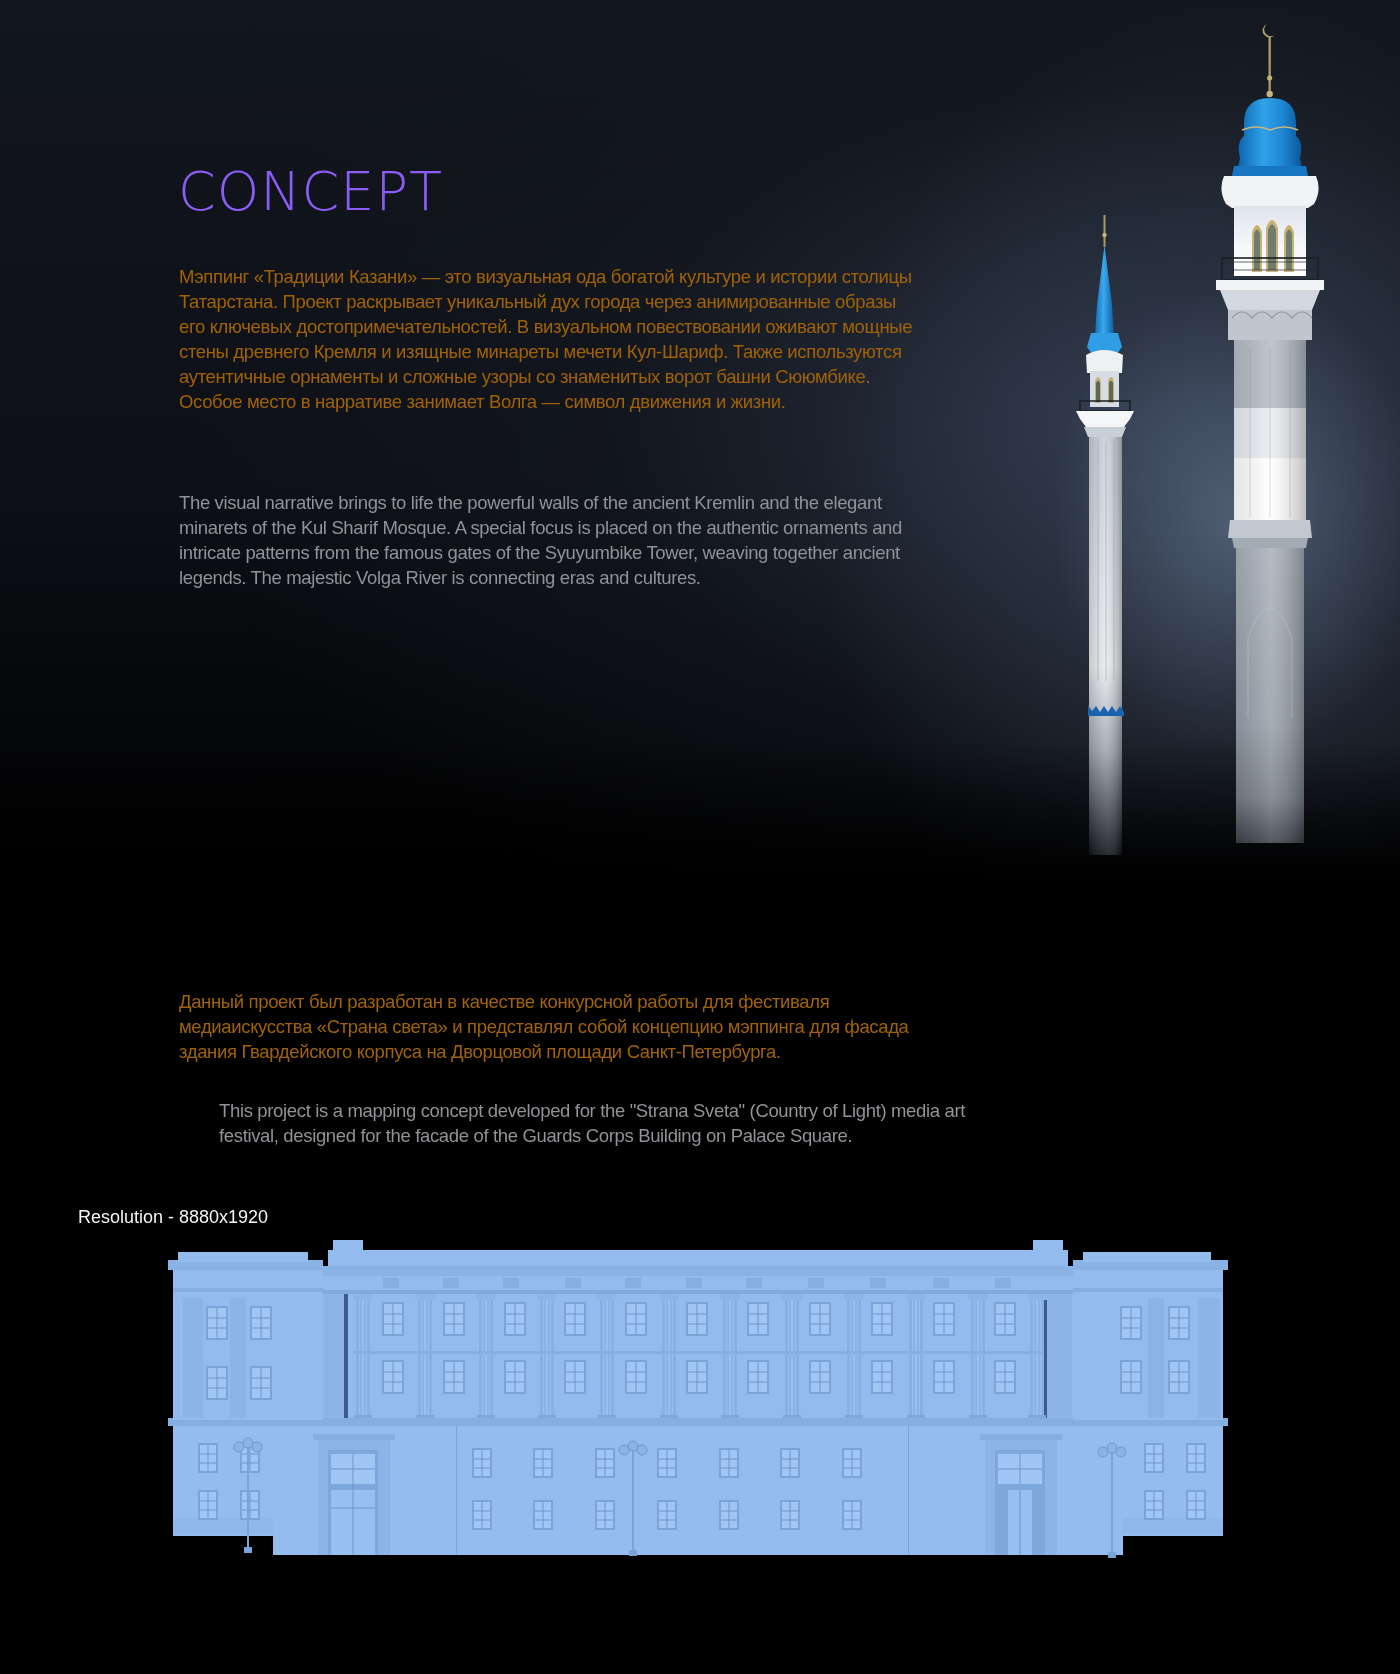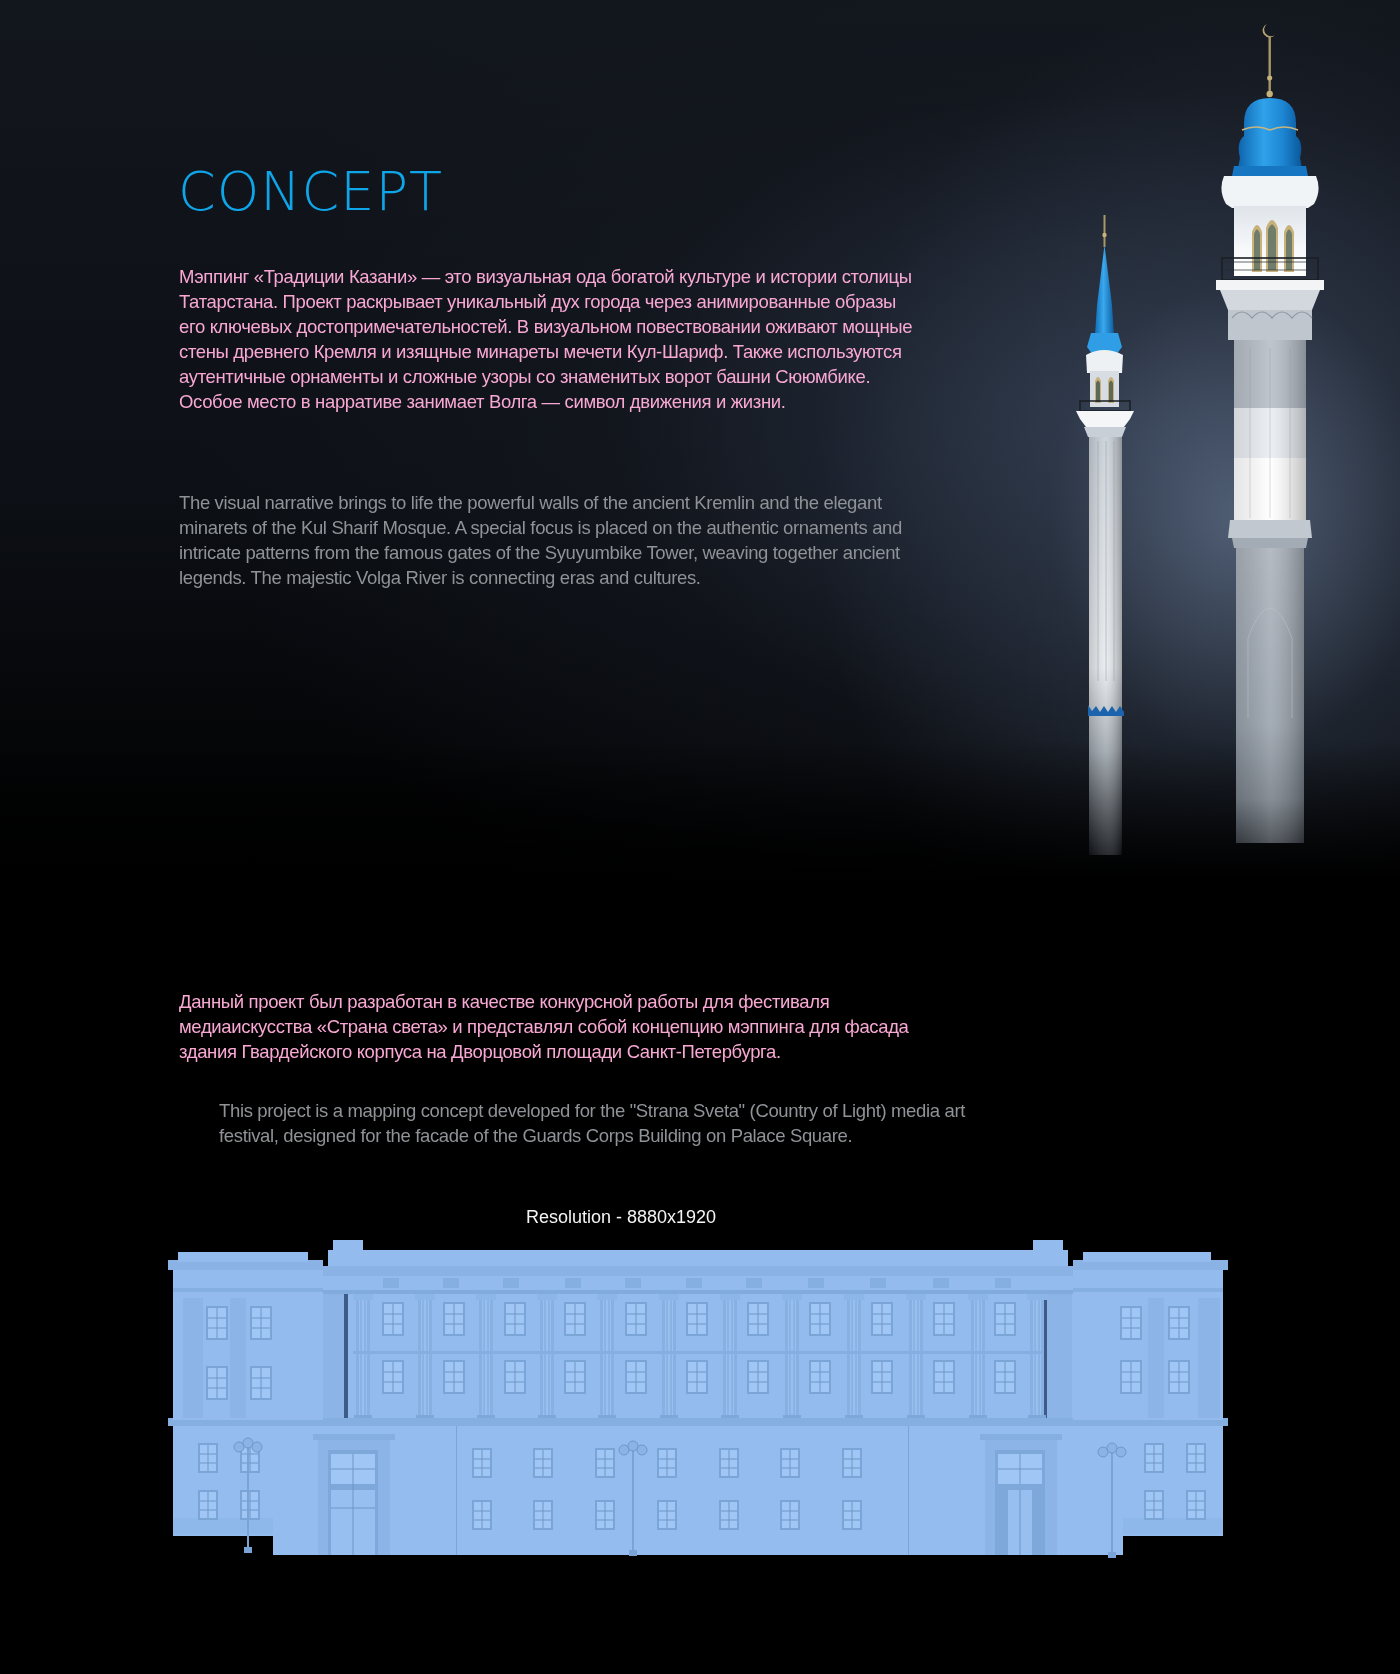--- a/index.html
+++ b/index.html
@@ -14,37 +14,37 @@
       linear-gradient(180deg, #12161d 0%, #0d1016 55%, #000 100%);
   }
   .hero::after {
     content: ""; position: absolute; left: 0; right: 0; bottom: 0; height: 140px;
     background: linear-gradient(180deg, rgba(0,0,0,0) 0%, #000 100%);
   }
 
   .title {
     position: absolute; left: 178px; top: 160px;
     font-family: "DejaVu Sans", sans-serif; font-weight: 300;
-    font-size: 54px; letter-spacing: 1px; color: #0ea5e9;
+    font-size: 54px; letter-spacing: 1px; color: #8b5cf6;
   }
 
   .para {
     position: absolute; left: 179px; width: 740px;
     font-family: "Liberation Sans", sans-serif; font-size: 18.5px; line-height: 25px;
     letter-spacing: -0.35px;
   }
-  .para.ru { color: #f9a8d4; }
+  .para.ru { color: #a16207; }
   .para.en { color: #8f9296; }
   #p1 { top: 264px; }
   #p2 { top: 490px; width: 745px; }
   #p3 { top: 973px; width: 760px; margin-top: 16px; }
   #p4 { top: 1098px; width: 800px; margin-left: 40px; }
 
   .res-label {
-    position: absolute; left: 0; width: 1164px; top: 1207px; text-align: center;
+    position: absolute; left: 0; width: 1164px; top: 1207px; text-align: left;
     font-family: "Liberation Sans", sans-serif; font-size: 18px; color: #f4f4f4;
     padding-left: 78px;
   }
 
   
   .minaret { position: absolute; }
   #m-small { left: 1060px; top: 205px; width: 90px; height: 650px; }
   #m-large { left: 1204px; top: 18px; width: 124px; height: 838px; }
 
   

